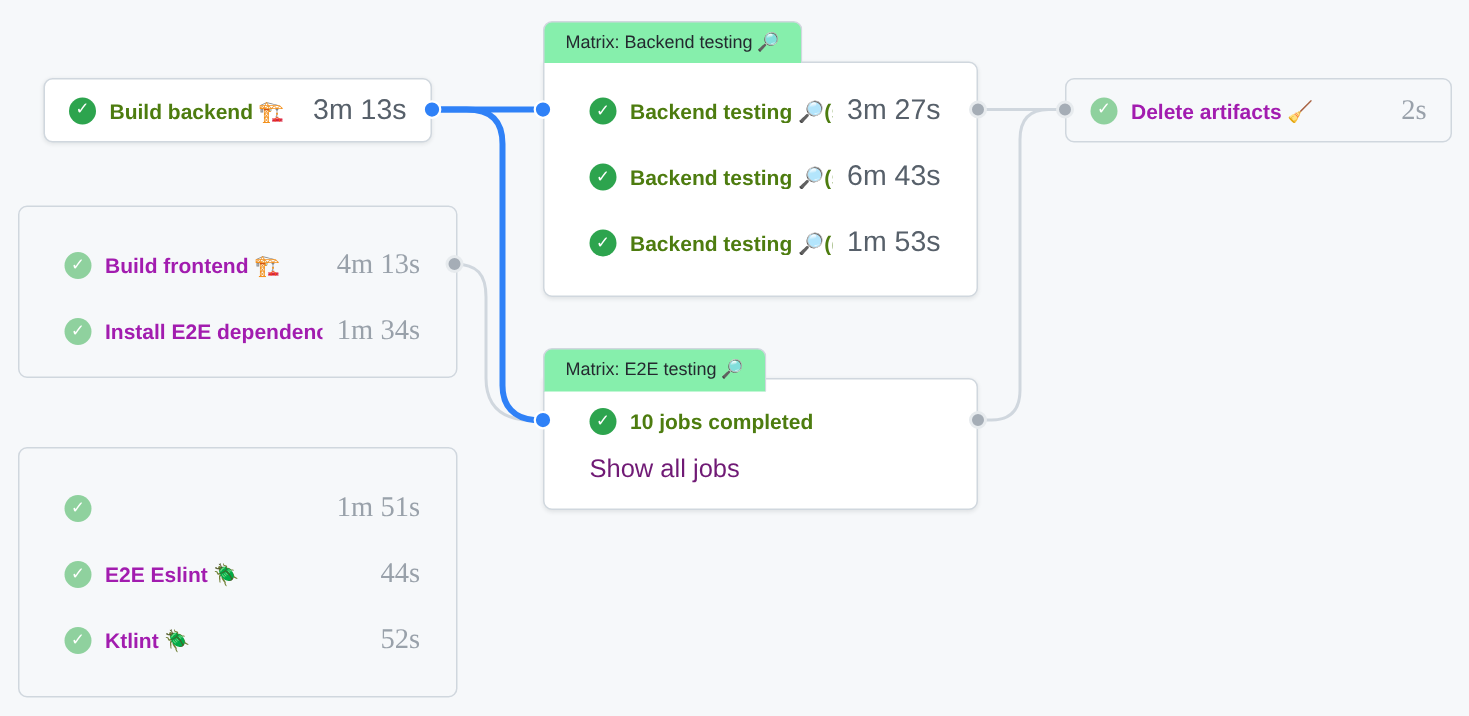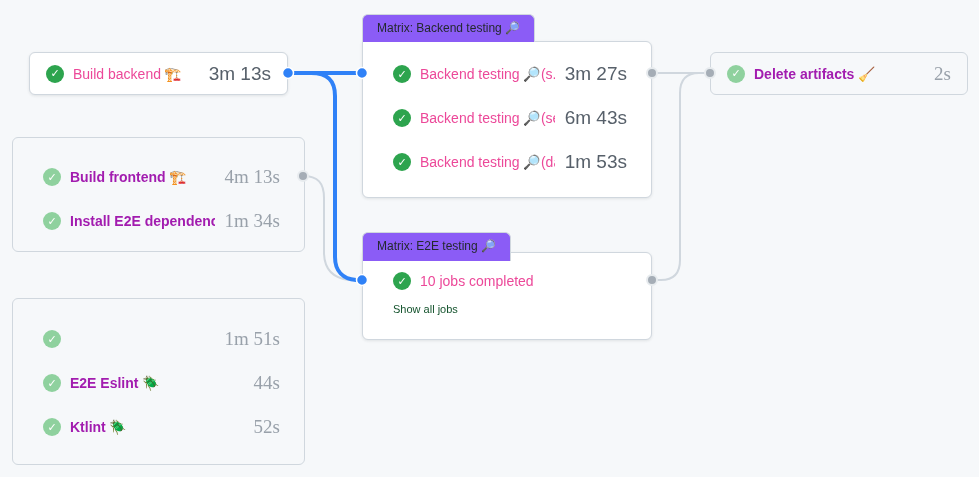--- a/index.html
+++ b/index.html
@@ -57,38 +57,38 @@
     font-weight: bold;
     display: flex;
     align-items: center;
     justify-content: center;
     line-height: 1;
   }
   .faded .check, .check.dim { background: #8fd19e; }
   .job-label {
     margin-left: 9px;
     font-size: 14px;
-    font-weight: 400;
-    color: #ec4899;
+    font-weight: 700;
+    color: #4d7c0f;
     white-space: nowrap;
     overflow: hidden;
   }
   .faded .job-label { color: #a21caf; font-weight: 600; }
   .duration {
     margin-left: auto;
     padding-left: 10px;
     font-size: 19px;
     font-weight: 400;
     color: #57606a;
     white-space: nowrap;
   }
   .faded .duration { color: #99a1aa; font-family: Liberation Serif, serif; }
   .matrix-tab {
     position: absolute;
-    background: #8b5cf6;
+    background: #86efac;
     border: 1px solid #d0d7de;
     border-bottom: none;
     border-radius: 6px 6px 0 0;
     font-size: 12px;
     color: #24292f;
     display: flex;
     align-items: center;
     padding: 0 14px 2px 14px;
     z-index: 4;
     white-space: nowrap;
@@ -104,22 +104,22 @@
   }
   .summary-row {
     display: flex;
     align-items: center;
     height: 36px;
     padding: 0 24px 0 30px;
   }
   .show-all {
     display: inline-block;
     margin: 4px 10px 0 30px;
-    font-size: 11px;
-    color: #14532d;
+    font-size: 17px;
+    color: #701a75;
     cursor: pointer;
     background: none;
     border: none;
     font-family: inherit;
   }
   
   #card-build-backend   { left: 29px;  top: 52px;  width: 259px; height: 43px; }
   #card-frontend-group  { left: 12px;  top: 137px; width: 293px; height: 115px; padding-top: 17px; }
   #card-lint-group      { left: 12px;  top: 298px; width: 293px; height: 167px; padding-top: 18px; }
   #tab-backend-matrix   { left: 362px; top: 14px;  height: 28px; }

